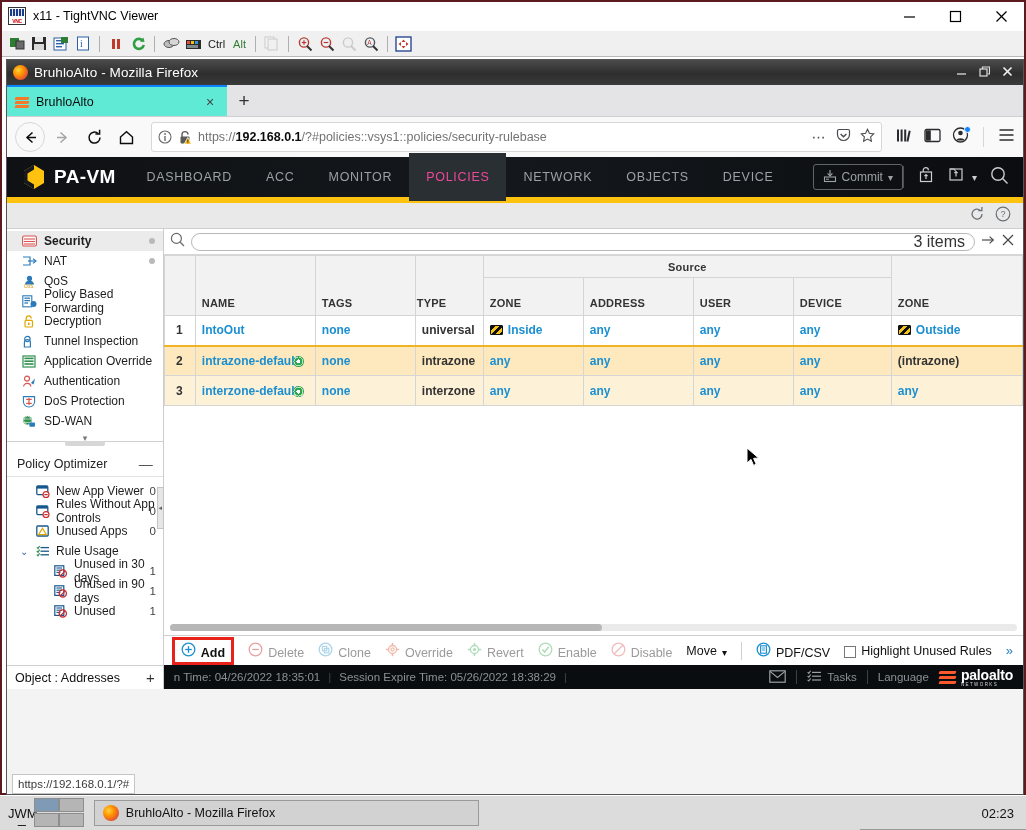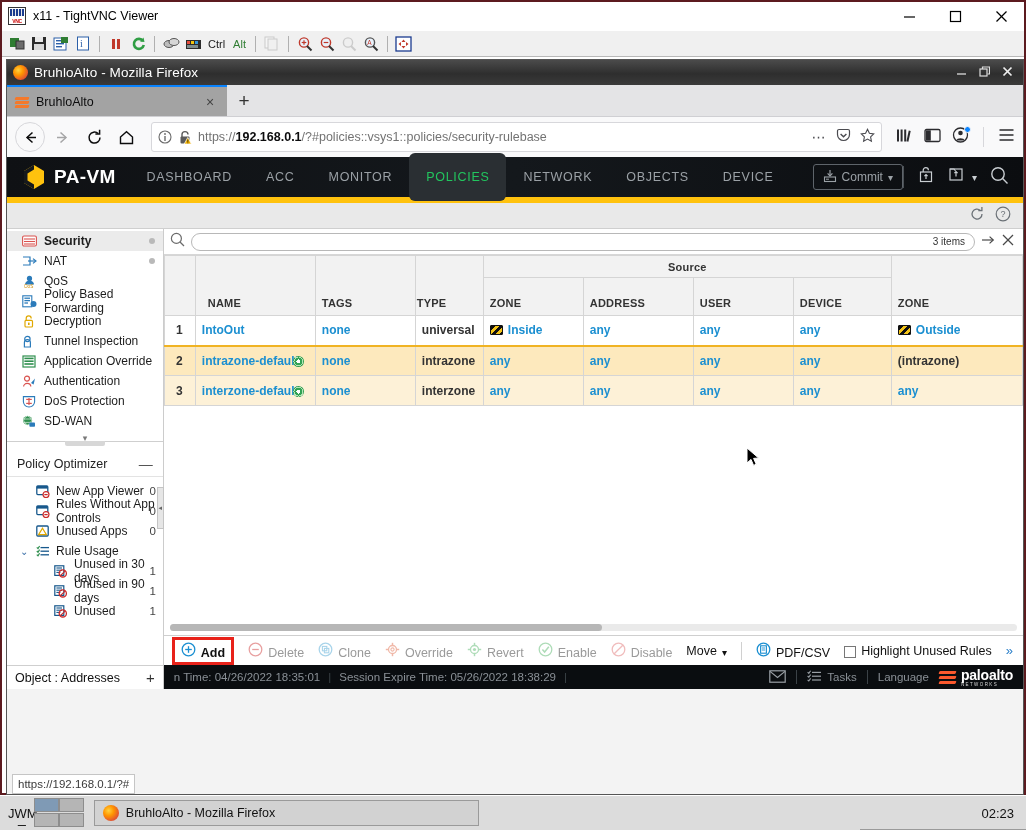--- a/index.html
+++ b/index.html
@@ -76,21 +76,21 @@
   }
   #ff-title-text { font-size:13.5px; letter-spacing:.1px; }
   #ff-winbtns { margin-left:auto; display:flex; align-items:center; gap:12px; padding-right:10px; color:#ddd; font-size:11px; }
   .ffwb { cursor:default; }
 
   #ff-tabstrip {
     height:32px; background:#e4e4e6; display:flex; align-items:flex-end;
     border-bottom:1px solid #cfcfd3;
   }
   .ff-tab {
-    width:220px; height:31px; background:#a3a3a3;
+    width:220px; height:31px; background:#5eead4;
     border-top:2px solid #0a84ff;
     display:flex; align-items:center; padding:0 8px;margin-top:28px;
   }
   .ff-tab .tabico{
     width:14px;height:14px;margin-right:7px;flex:0 0 auto;position:relative;
   }
   .ff-tab .tabico i{
     position:absolute; left:0; width:14px; height:3px; background:#f4792b; border-radius:1px;
     transform:skewX(-20deg);
   }
@@ -124,21 +124,21 @@
   }
   #pan-logo { display:flex; align-items:center; padding-left:16px; width:190px; }
   #pan-logo .hexmark { width:22px; height:24px; margin-right:9px; position:relative; }
   #pan-logo .hexmark svg{display:block}
   #pan-logo .brand { font-size:19px; font-weight:bold; letter-spacing:.4px; }
   #pan-nav { display:flex; align-items:stretch; height:48px; }
   .pan-nav-item {
     display:flex; align-items:center; padding:0 17px; font-size:12.5px; letter-spacing:.7px;
     color:#9ba1a6; height:48px;
   }
-  .pan-nav-item.active { background:#2a2f33; color:#22c55e;border-radius:6px; }
+  .pan-nav-item.active { background:#2a2f33; color:#ec4899; }
   #commit-btn {
     margin-left:22px; height:26px; border:1px solid #5e646a; border-radius:3px;
     display:flex; align-items:center; gap:5px; padding:0 9px; color:#9ba1a6; font-size:12px;
   }
   #pan-header-right { margin-left:auto; display:flex; align-items:center; gap:13px; padding-right:14px; color:#c9ced2; }
   .hsep { width:1px; height:22px; background:#4a5055; }
   #pan-yellowbar { height:6px; background:#ffc20e; }
 
   #pan-subbar {
     height:26px; background:#e9e9e9; border-bottom:1px solid #cfcfcf;
@@ -187,21 +187,21 @@
   
   #pan-main { flex:1; display:flex; flex-direction:column; background:#fff; position:relative; }
   #pan-searchrow {
     height:26px; display:flex; align-items:center; gap:6px; padding:0 8px 0 6px;
     border-bottom:1px solid #d7d7d7; background:#fff;
   }
   #pan-search-input {
     flex:1; height:18px; border:1px solid #b8b8b8; border-radius:9px; background:#fff;
     display:flex; align-items:center; padding:0 9px; font-size:11px; color:#555;
   }
-  #pan-search-count { margin-left:auto; font-size:10px; color:#333; }
+  #pan-search-count { margin-left:auto; font-size:16px; color:#333; }
 
   table.rules { width:100%; border-collapse:collapse; table-layout:fixed; }
   table.rules th, table.rules td { border:1px solid #d5d5d5; font-weight:bold; }
   table.rules thead th { background:#f2f2f2; font-size:11px; color:#333; letter-spacing:.2px; }
   th.grouphdr { height:22px; text-align:center; color:#444; font-size:11.5px; }
   th.colhdr { height:38px; text-align:left; padding-left:6px; vertical-align:bottom; padding-bottom:6px; }
   td.cell { height:30px; font-size:12px; padding-left:6px; color:#1b8fd1; vertical-align:middle; white-space:nowrap; }
   td.num { text-align:center; color:#333; font-size:12px; padding-left:0; }
   td.plain { color:#333; }
   tr.hl td { background:#fde9bd; }
@@ -902,21 +902,21 @@
                 <col style="width:68px">
               <col style="width:100px">
                 <col style="width:110px">
                 <col style="width:100px">
                 <col style="width:98px">
                 <col style="width:null">
             </colgroup>
             <thead>
               <tr>
                 <th class="grouphdr" rowspan="2"></th>
-                <th class="grouphdr" rowspan="2" style="text-align:left;padding-left:12px;vertical-align:bottom;padding-bottom:6px;height:auto;">NAME</th>
+                <th class="grouphdr" rowspan="2" style="text-align:left;padding-left:6px;vertical-align:bottom;padding-bottom:6px;height:auto;">NAME</th>
                 <th class="grouphdr" rowspan="2" style="text-align:left;padding-left:6px;vertical-align:bottom;padding-bottom:6px;">TAGS</th>
                 <th class="grouphdr" rowspan="2" style="text-align:left;vertical-align:bottom;padding-bottom:6px;">TYPE</th>
                 <th class="grouphdr" colspan="4">Source</th>
                 <th class="grouphdr" rowspan="2" style="text-align:left;padding-left:6px;vertical-align:bottom;padding-bottom:6px;">ZONE</th>
               </tr>
               <tr>
                 <th class="colhdr">ZONE</th>
                 <th class="colhdr">ADDRESS</th>
                 <th class="colhdr">USER</th>
                 <th class="colhdr">DEVICE</th>

